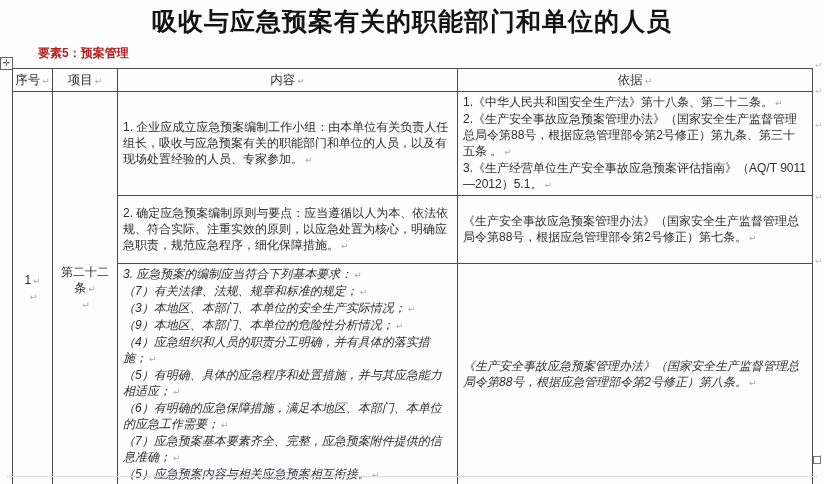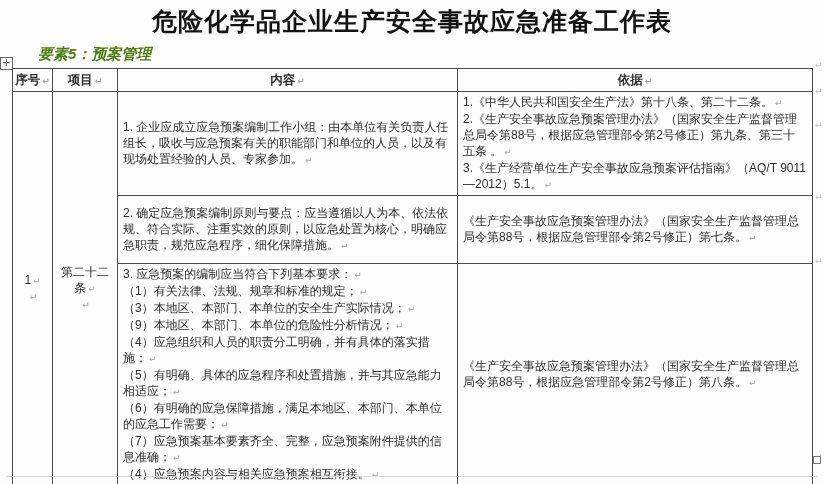--- a/index.html
+++ b/index.html
@@ -9,21 +9,21 @@
     font-family:"Liberation Sans","DejaVu Sans",sans-serif;
     color:#2b2b2b;
   }
   .title{
     position:absolute;top:5px;left:0;width:824px;
     text-align:center;font-size:25px;font-weight:700;color:#131313;
     letter-spacing:1px;
   }
   .section-label{
     position:absolute;top:45px;left:38px;
-    font-size:15px;font-weight:700;color:#4d7c0f;font-style:italic;
+    font-size:12px;font-weight:700;color:#b91c1c;
   }
   .move-handle{
     position:absolute;left:0px;top:57px;width:11px;height:11px;
     border:1px solid #666;background:#fbfbfb;color:#555;
     font-size:9px;line-height:11px;text-align:center;
   }
   .resize-handle{
     position:absolute;left:813px;top:456px;width:6px;height:6px;
     border:1px solid #777;background:#fff;
   }
@@ -31,42 +31,42 @@
     position:absolute;left:12px;top:68px;width:800px;
     border-collapse:collapse;table-layout:fixed;
   }
   table.sheet th, table.sheet td{
     border:1px solid #4d4d4d;
     font-size:12px;line-height:16px;color:#2e2e2e;
     padding:2px 5px;vertical-align:middle;
     word-break:break-all;
   }
   table.sheet th{
-    font-weight:700;text-align:center;height:19px;padding:0 2px;
+    font-weight:400;text-align:center;height:19px;padding:0 2px;
     font-size:12.5px;
   }
   td.seq-cell, td.item-cell{
     text-align:center;font-size:12.5px;
   }
   td.content-cell p, td.basis-cell p{margin:0;}
   td.basis-top{vertical-align:top;padding-top:3px;}
   .pm{color:#a9a9a9;font-size:9px;margin-left:2px;}
   .pm-block{display:block;text-align:center;}
   .margin-mark{
     position:absolute;left:815px;color:#b3b3b3;font-size:9px;opacity:.8;
   }
   .page-edge-line{
     position:absolute;left:6px;top:476px;width:812px;height:1px;
     background:#d9dde1;
   }
 </style>
 </head>
 <body>
 
-<div class="title">危险化学品企业生产安全事故应急准备工作表</div>
+<div class="title">吸收与应急预案有关的职能部门和单位的人员</div>
 
 <div class="section-label"><span>要素5：预案管理</span></div>
 
 <div class="move-handle"><span>✛</span></div>
 
 <table class="sheet">
   <colgroup>
     <col style="width:40px">
       <col style="width:65px">
       <col style="width:340px">
@@ -100,31 +100,31 @@
       </td>
     </tr>
     <tr style="height:68px;">
       <td class="content-cell">
         <p><span>2. 确定应急预案编制原则与要点：应当遵循以人为本、依法依规、符合实际、注重实效的原则，以应急处置为核心，明确应急职责，规范应急程序，细化保障措施。</span><span class="pm">↵</span></p>
       </td>
       <td class="basis-cell">
         <p><span>《生产安全事故应急预案管理办法》（国家安全生产监督管理总局令第88号，根据应急管理部令第2号修正）第七条。</span><span class="pm">↵</span></p>
       </td>
     </tr>
-    <tr style="height:212px;">
+    <tr style="height:212px;font-style:italic;">
       <td class="content-cell">
         <p><span>3. 应急预案的编制应当符合下列基本要求：</span><span class="pm">↵</span></p>
-        <p><span>（1）有关法律、法规、规章和标准的规定；</span><span class="pm">↵</span></p>
+        <p><span>（7）有关法律、法规、规章和标准的规定；</span><span class="pm">↵</span></p>
         <p><span>（3）本地区、本部门、本单位的安全生产实际情况；</span><span class="pm">↵</span></p>
         <p><span>（9）本地区、本部门、本单位的危险性分析情况；</span><span class="pm">↵</span></p>
         <p><span>（4）应急组织和人员的职责分工明确，并有具体的落实措施；</span><span class="pm">↵</span></p>
         <p><span>（5）有明确、具体的应急程序和处置措施，并与其应急能力相适应；</span><span class="pm">↵</span></p>
         <p><span>（6）有明确的应急保障措施，满足本地区、本部门、本单位的应急工作需要；</span><span class="pm">↵</span></p>
         <p><span>（7）应急预案基本要素齐全、完整，应急预案附件提供的信息准确；</span><span class="pm">↵</span></p>
-        <p><span>（4）应急预案内容与相关应急预案相互衔接。</span><span class="pm">↵</span></p>
+        <p><span>（5）应急预案内容与相关应急预案相互衔接。</span><span class="pm">↵</span></p>
       </td>
       <td class="basis-cell">
         <p><span>《生产安全事故应急预案管理办法》（国家安全生产监督管理总局令第88号，根据应急管理部令第2号修正）第八条。</span><span class="pm">↵</span></p>
       </td>
     </tr>
   </tbody>
 </table>
 
 <span class="margin-mark" style="top:60px;">↵</span>
 <span class="margin-mark" style="top:86px;">↵</span>

